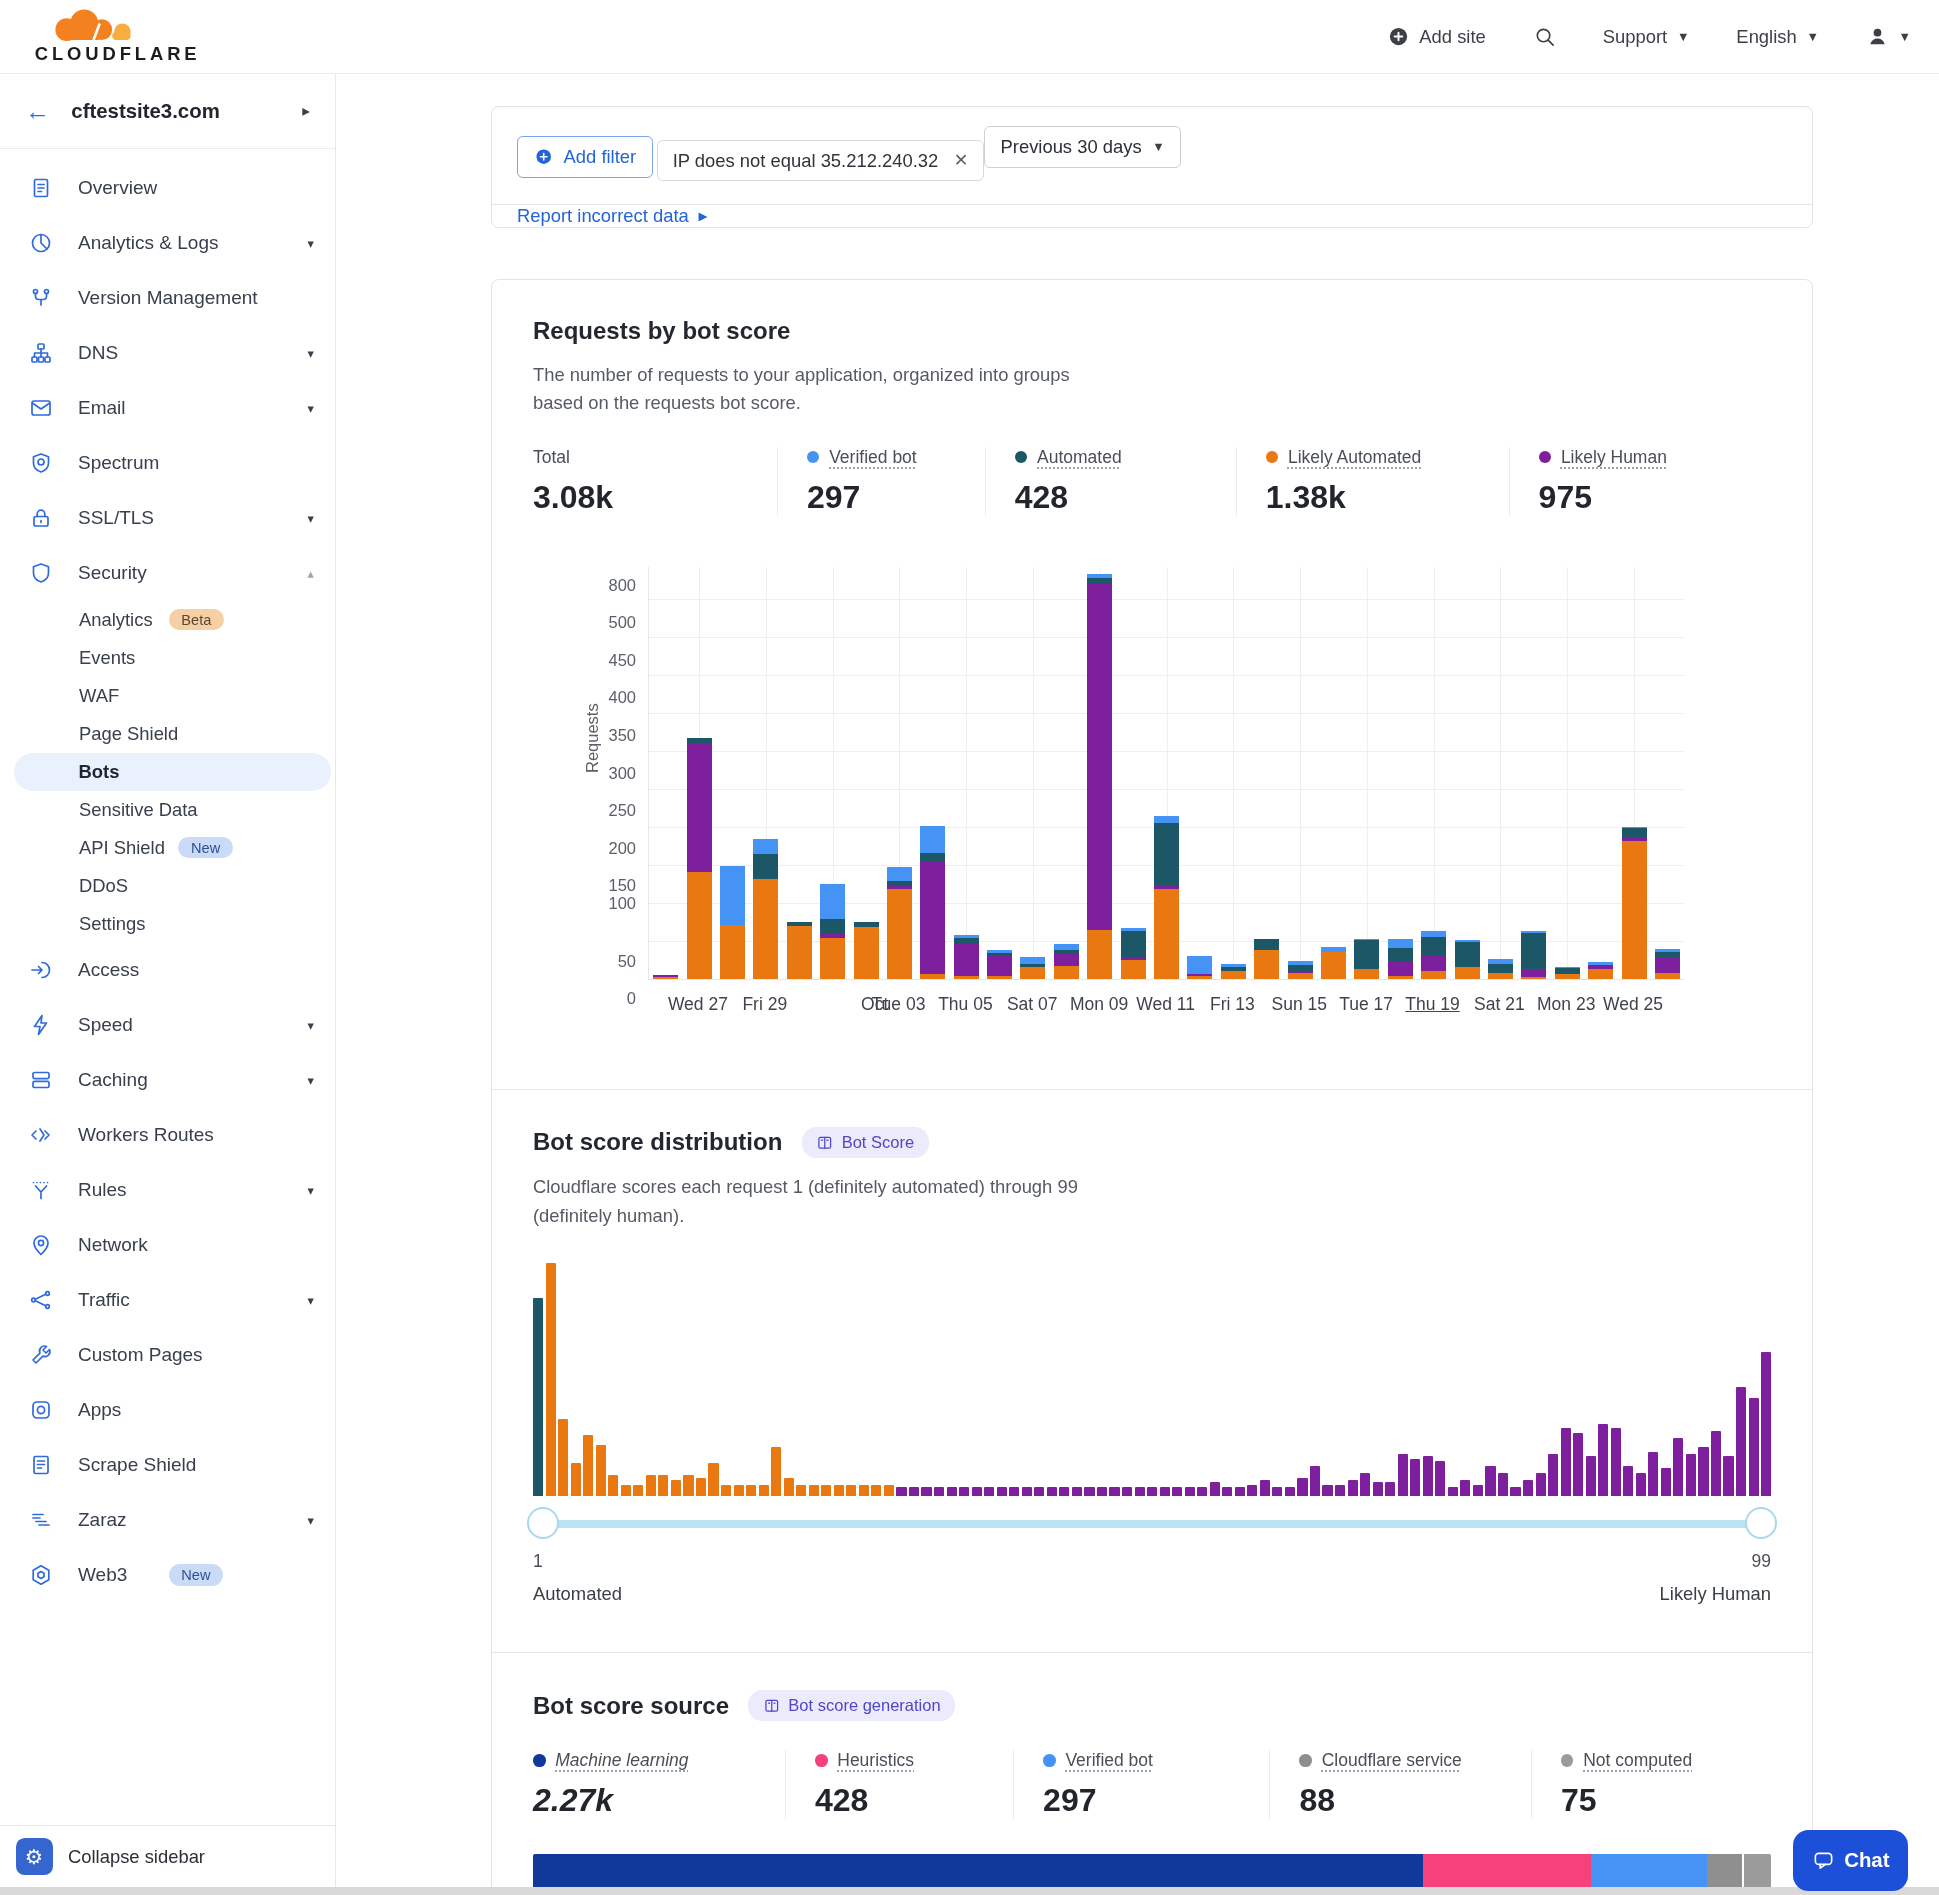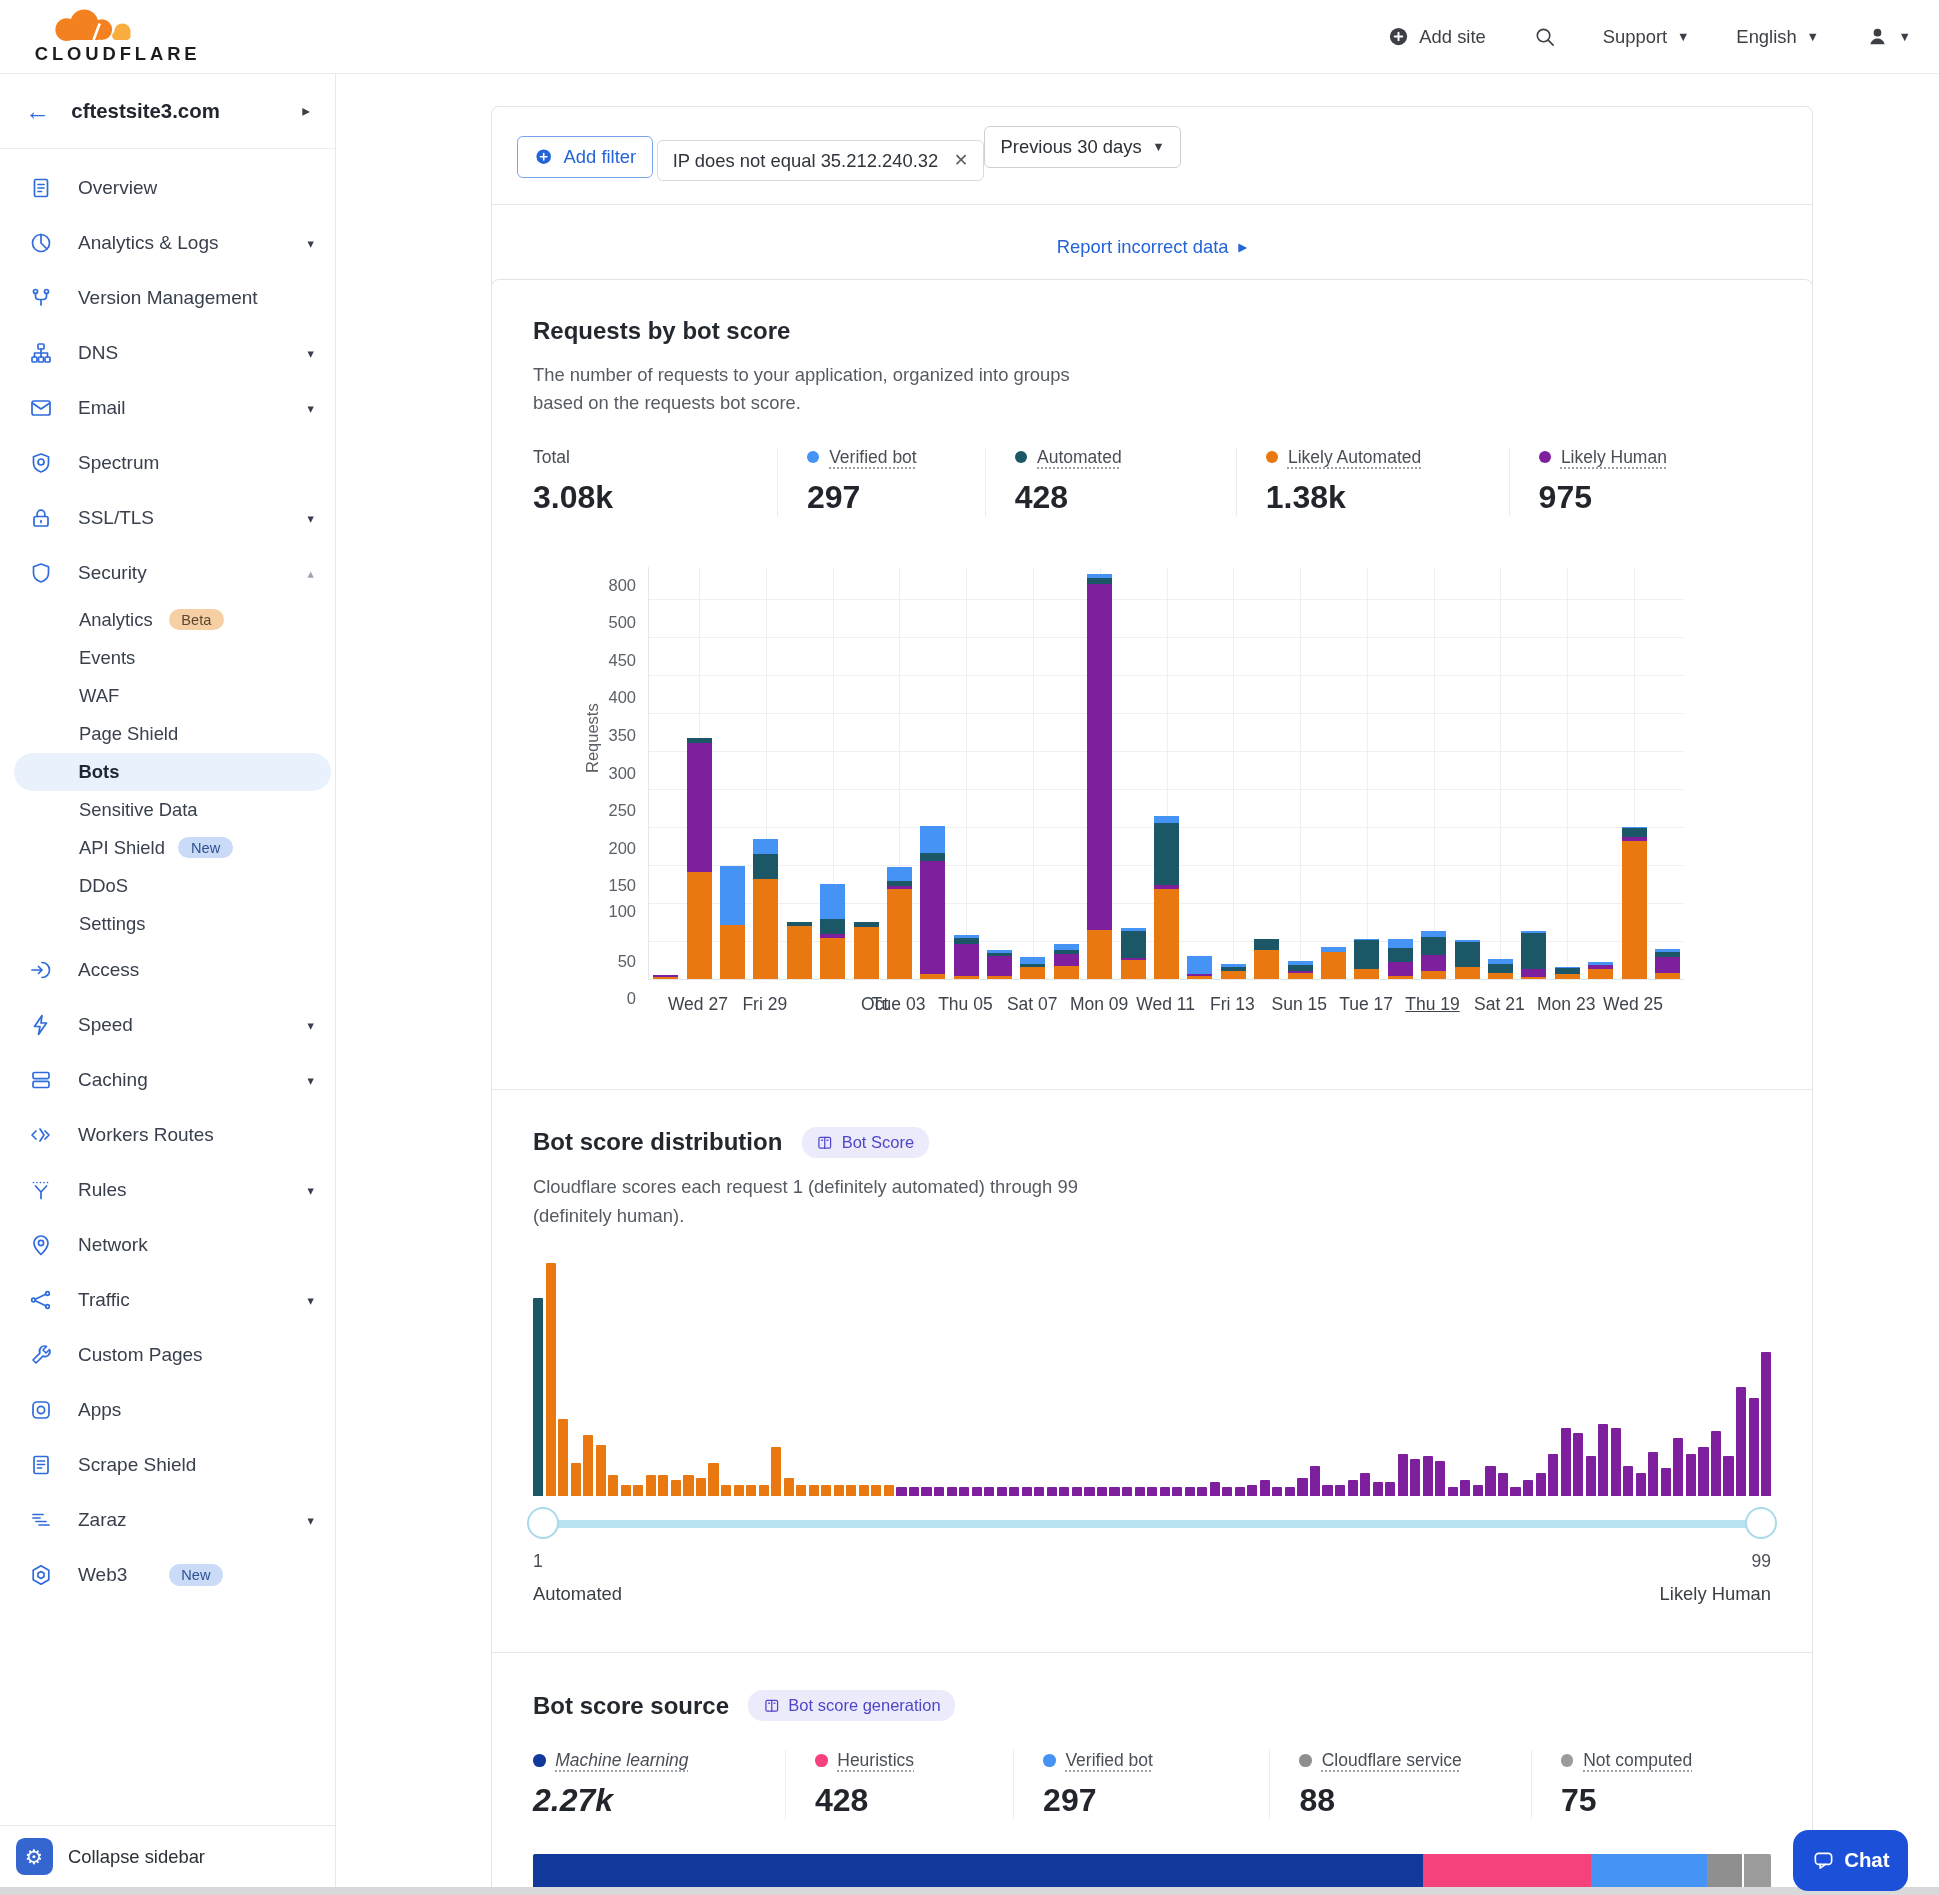--- a/index.html
+++ b/index.html
@@ -47,21 +47,21 @@
   .card-b { top:205px; height:1698px; overflow:hidden; }
 
   .filter-row { display:flex; justify-content:flex-start; align-items:flex-start; padding:19.4px 25px 23px; }
   .btn { display:inline-flex; align-items:center; gap:10.7px; border-radius:5.8px; font-size:18.4px; padding:8.7px 15.5px; cursor:pointer; background:#fff; }
   .add-filter { border:1px solid #76a3ea; color:#2464d8; }
   .add-filter .ic { width:19.4px; height:19.4px; color:#2464d8; }
   .chip { display:inline-flex; align-items:center; gap:15.5px; border:1px solid #d9d9d9; border-radius:5.8px; padding:8.7px 14.6px;
           font-size:18.4px; color:#30343b; margin-top:13.6px; }
   .chip .x { font-size:17.5px; color:#5a5e66; cursor:pointer; }
   .range-btn { border:1px solid #cfcfcf; color:#2b2f36; }
-  .report-row { border-top:1px solid #e8e8e8; padding:31px 25px;text-align:center; }
+  .report-row { border-top:1px solid #e8e8e8; padding:0 25px; }
   .report-link { color:#2464d8; font-size:18.4px; display:inline-flex; align-items:center; gap:9.7px; cursor:pointer; }
   .report-link .tri { font-size:11.6px; }
 
   .card-sec { padding:37px 41px 47px; }
   .card-sec + .card-sec { border-top:1px solid #e8e8e8; }
   .sec-title-row { display:flex; align-items:center; gap:19.4px; }
   .sec-title { font-size:24px; font-weight:bold; color:#23272e; }
   .pill-badge { display:inline-flex; align-items:center; gap:7.8px; background:#ecebfb; color:#4f46c8; font-size:16.5px;
                 padding:5.8px 14.6px; border-radius:14.6px; cursor:pointer; }
   .pill-badge .ic { width:17.5px; height:17.5px; }
@@ -663,21 +663,21 @@
                 <div class="seg" style="height: 2.3px; background: rgb(69, 147, 245);"></div>
                 <div class="seg" style="height: 5.3px; background: rgb(27, 87, 102);"></div>
                 <div class="seg" style="height: 16px; background: rgb(126, 31, 157);"></div>
                 <div class="seg" style="height: 6px; background: rgb(232, 120, 15);"></div>
               </div>
             </div>
           </div>
         <div id="req-yticks">
             <div class="ytick" style="top: 423px;">0</div>
             <div class="ytick" style="top: 386px;">50</div>
-            <div class="ytick" style="top: 336px;">100</div>
+            <div class="ytick" style="top: 328px;">100</div>
             <div class="ytick" style="top: 310px;">150</div>
             <div class="ytick" style="top: 273px;">200</div>
             <div class="ytick" style="top: 235px;">250</div>
             <div class="ytick" style="top: 198px;">300</div>
             <div class="ytick" style="top: 160px;">350</div>
             <div class="ytick" style="top: 122px;">400</div>
             <div class="ytick" style="top: 85px;">450</div>
             <div class="ytick" style="top: 47px;">500</div>
             <div class="ytick" style="top: 9.7px;">800</div>
           </div>

